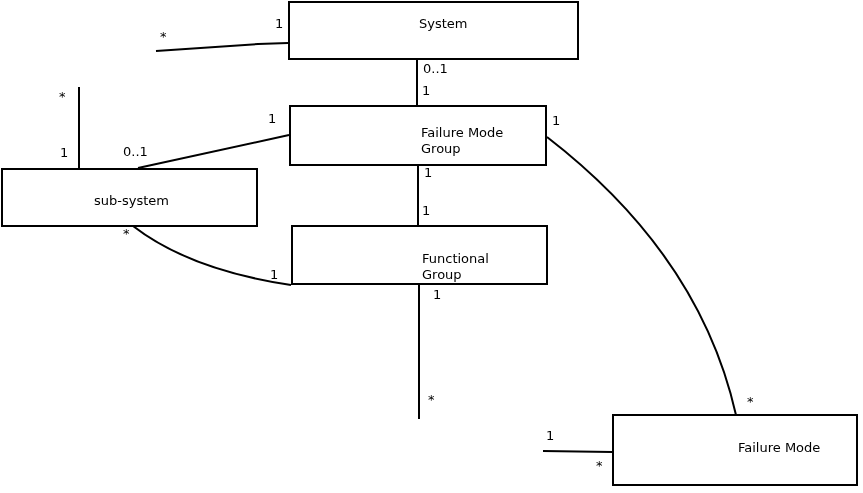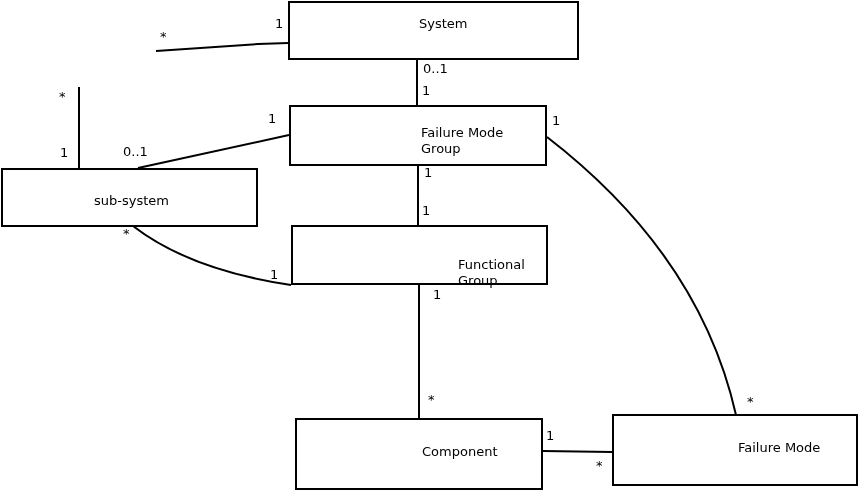--- a/index.html
+++ b/index.html
@@ -75,29 +75,26 @@
       <div>Failure Mode</div>
       <div>Group</div>
     </div>
   </div>
 
   <div class="node" style="left:1px;top:168px;width:257px;height:59px;">
     <div class="node-label" style="left:91px;top:23px;">sub-system</div>
   </div>
 
   <div class="node" style="left:291px;top:225px;width:257px;height:60px;">
-    <div class="node-label" style="left:129px;top:30px;margin-left:36px;">
+    <div class="node-label" style="left:129px;top:24px;">
       <div>Functional</div>
       <div>Group</div>
     </div>
   </div>
 
-  <div class="node" style="left:295px;top:418px;width:248px;height:72px;">
-    <div class="node-label" style="left:125px;top:24px;">Component</div>
-  </div>
 
   <div class="node" style="left:612px;top:414px;width:246px;height:72px;">
     <div class="node-label" style="left:124px;top:24px;">Failure Mode</div>
   </div>
 
   <span class="mult" style="left:160px;top:30px;">*</span>
   <span class="mult" style="left:275px;top:17px;">1</span>
 
   <span class="mult" style="left:423px;top:62px;">0..1</span>
   <span class="mult" style="left:422px;top:84px;">1</span>

